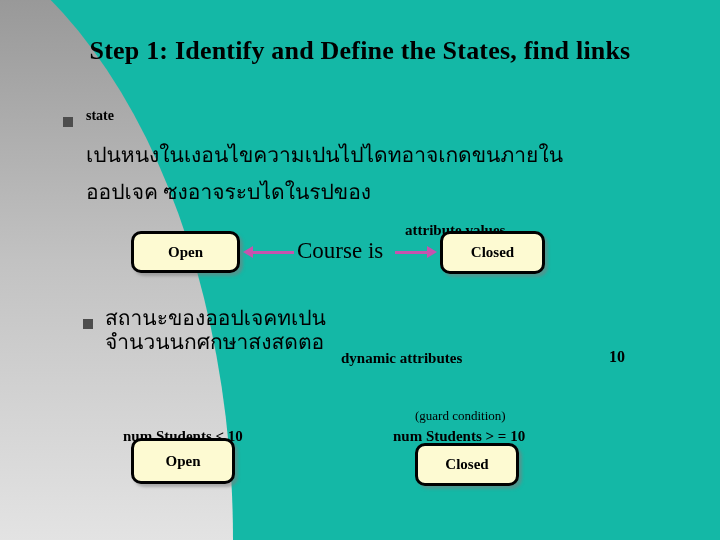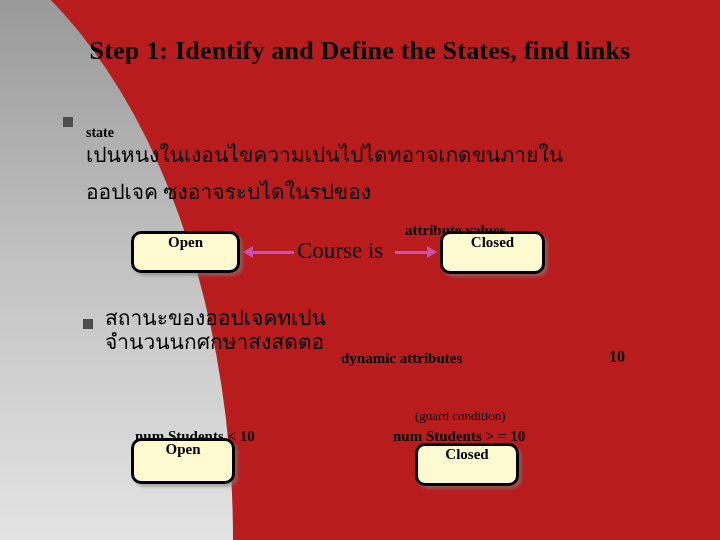--- a/index.html
+++ b/index.html
@@ -3,21 +3,21 @@
 <meta charset="utf-8">
 <style>
   html,body{margin:0;padding:0;}
   body{
     font-family:"Liberation Serif","DejaVu Serif",serif;
     background:#ffffff;
   }
   #slide{
     position:relative;
     width:720px;height:540px;
-    background:#b91c1c;
+    background:#14b8a6;
     overflow:hidden;
   }
   
   #bg-circle{
     position:absolute;
     left:-533px;top:-94px;
     width:766px;height:1268px;
     border-radius:50%;
     background:linear-gradient(180deg,#949494 5%,#9a9a9a 8%,#c2c2c2 28%,#e3e3e3 50%,#ececec 100%);
     z-index:0;
@@ -35,42 +35,42 @@
     background:var(--bullet,#4d4d4d);
   }
   .small-bold{font-size:14px;font-weight:bold;color:#000;}
   .thai{font-size:21px;color:#000;line-height:1.15;}
   .annot{font-size:15px;font-weight:bold;color:#000;margin-top:36px;}
   .state-box{
     box-sizing:border-box;
     background:var(--box-fill,#fdfad2);
     border:3px solid #000;
     border-radius:10px;
-    display:flex;justify-content:center;
+    display:flex;align-items:center;justify-content:center;
     font-size:15px;font-weight:bold;color:#000;
     box-shadow:3px 3px 3px rgba(125,125,125,0.55);
   }
   #course-is{font-size:23px;color:#000;}
   .arrow-shaft{height:3px;background:var(--arrow-pink,#c653ae);}
   .arrow-head{width:0;height:0;border-top:6px solid transparent;border-bottom:6px solid transparent;}
   .arrow-head.left{border-right:10px solid var(--arrow-pink,#c653ae);}
   .arrow-head.right{border-left:10px solid var(--arrow-pink,#c653ae);}
   .guard{font-size:13px;color:#000;}
   .val{font-size:16px;font-weight:bold;color:#000;}
 </style>
 </head>
 <body>
 
 <div id="slide">
   <div id="bg-circle"></div>
 
   <div id="title" class="layer">Step 1: Identify and Define the States, find links</div>
 
   <div class="layer bullet" style="left:63px;top:117px;"></div>
-  <div class="layer small-bold" style="left:86px;top:125px;">state</div>
+  <div class="layer small-bold" style="left:86px;top:108px;">state</div>
   <div class="layer thai" style="left:86px;top:143px;">เปนหนงในเงอนไขความเปนไปไดทอาจเกดขนภายใน</div>
   <div class="layer thai" style="left:86px;top:180px;">ออปเจค ซงอาจระบไดในรปของ</div>
   <div class="layer annot" style="left:405px;top:186px;">attribute values</div>
 
   <div class="layer state-box" style="left:131px;top:231px;width:109px;height:42px;">
     <span>Open</span>
   </div>
   <div class="layer arrow-head left" style="left:243px;top:246px;"></div>
   <div class="layer arrow-shaft" style="left:252px;top:251px;width:42px;"></div>
   <div class="layer" id="course-is" style="left:297px;top:238px;">Course is</div>
@@ -80,21 +80,21 @@
     <span>Closed</span>
   </div>
 
   <div class="layer bullet" style="left:83px;top:319px;"></div>
   <div class="layer thai" style="left:105px;top:306px;">สถานะของออปเจคทเปน</div>
   <div class="layer annot" style="left:341px;top:314px;">dynamic attributes</div>
 
   <div class="layer thai" style="left:105px;top:330px;">จำนวนนกศกษาสงสดตอ</div>
   <div class="layer val" style="left:588px;top:348px;margin-left:21px;">10</div>
 
-  <div class="layer annot" style="left:135px;top:392px;">num Students &lt; 10</div>
+  <div class="layer annot" style="left:123px;top:392px;">num Students &lt; 10</div>
   <div class="layer annot" style="left:393px;top:392px;">num Students &gt; = 10</div>
   <div class="layer guard" style="left:415px;top:408px;">(guard condition)</div>
 
   <div class="layer state-box" style="left:131px;top:438px;width:104px;height:46px;">
     <span>Open</span>
   </div>
   <div class="layer state-box" style="left:415px;top:443px;width:104px;height:43px;">
     <span>Closed</span>
   </div>
 </div>

